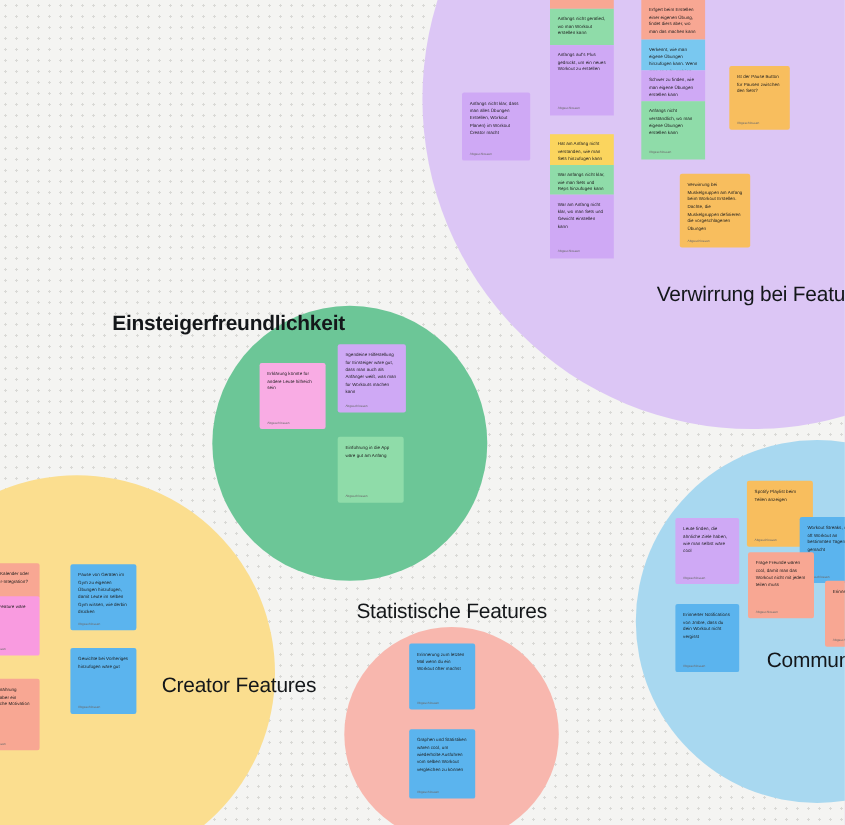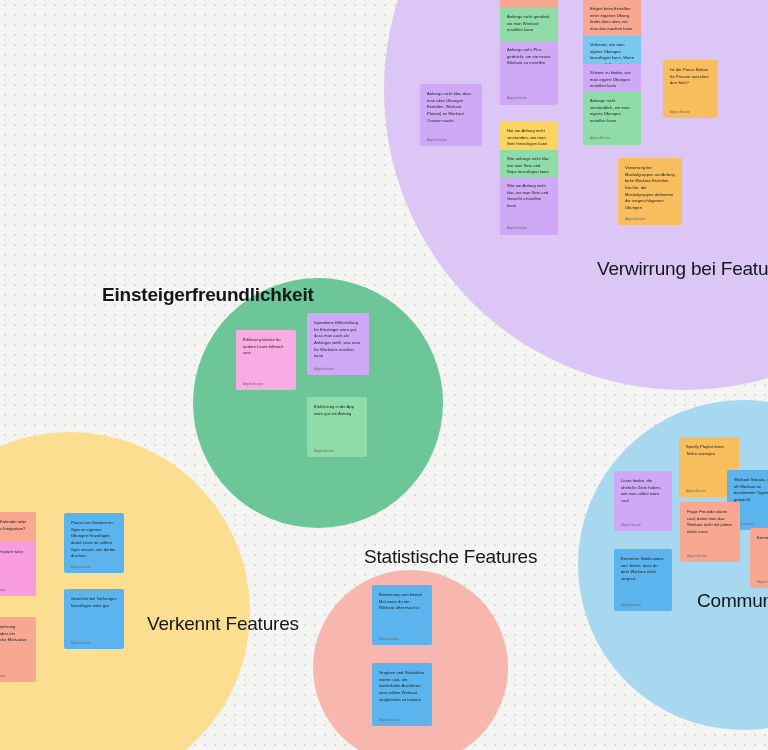--- a/index.html
+++ b/index.html
@@ -193,17 +193,17 @@
       </div>
       <div class="note" style="left: 614px; top: 549px; width: 58px; height: 62px; background: rgb(91, 180, 238);">
         <div class="note-text">Erinnerter Notifications von Jmbre, dass du dein Workout nicht vergisst</div>
         <div class="note-author">Abgeschlossen</div>
       </div>
     </div>
 
   <div id="labels-layer">
       <div class="cluster-label" style="left: 597px; top: 258px;">Verwirrung bei Features</div>
       <div class="cluster-label" style="left: 102px; top: 284px; font-weight: bold;">Einsteigerfreundlichkeit</div>
-      <div class="cluster-label" style="left: 147px; top: 613px;">Verkennt Features</div>
-      <div class="cluster-label" style="left: 324px; top: 546px; margin-left: 40px;">Statistische Features</div>
+      <div class="cluster-label" style="left: 147px; top: 613px;">Creator Features</div>
+      <div class="cluster-label" style="left: 324px; top: 546px;">Statistische Features</div>
       <div class="cluster-label" style="left: 697px; top: 590px;">Communi</div>
     </div>
 </div>
 
 </body></html>

